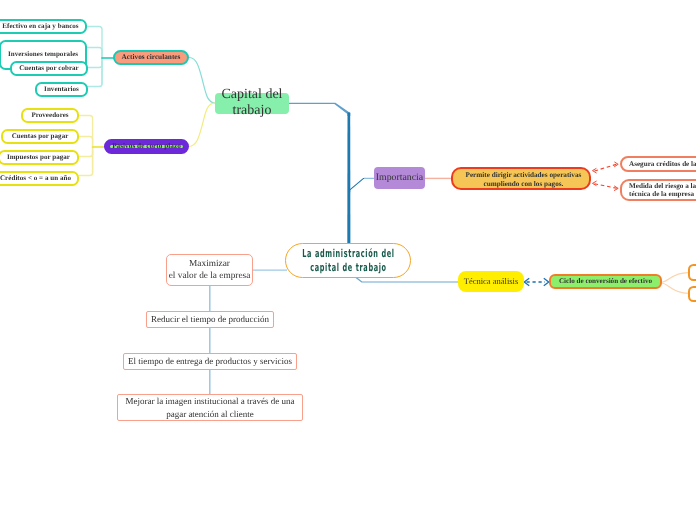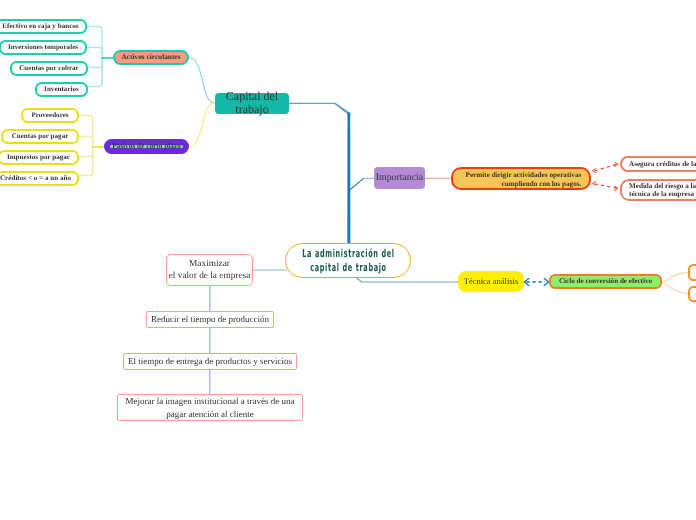--- a/index.html
+++ b/index.html
@@ -17,31 +17,31 @@
   
   .leaf{border-radius:6.5px;font-size:7px;font-weight:bold;letter-spacing:.05px;}
   .teal{border:2.2px solid #1dccb3;}
   .yellowline{border:2.2px solid #e8e112;}
 
   
   .hdr{border-radius:8px;font-size:7.3px;font-weight:bold;}
   .activos{background:#f99b7d;border:2px solid #18c9b4;}
   .pasivos{background:#8cee6b;border:6px solid #6d28d9;}
 
-  .capital{background:#14b8a6;border-radius:4px;border:none;font-size:12px;}
+  .capital{background:#86efac;border-radius:4px;border:none;font-size:14px;}
 
   .root{border:1.6px solid #f5a623;border-radius:18px;color:#15594a;}
   .root > span{font-family:"DejaVu Sans Condensed","DejaVu Sans",sans-serif;
         font-size:10.9px;font-weight:bold;letter-spacing:.95px;line-height:1.28;
         transform:scaleX(0.665);display:block;white-space:pre;text-align:center;
         width:190px;}
 
   .importancia{background:#b489d8;border-radius:4px;font-size:9.8px;}
   .permite{background:#f5c656;border:2.2px solid #ee3b1d;border-radius:10px;
-           font-size:7.2px;font-weight:bold;line-height:1.15;text-align:right;
+           font-size:7.2px;font-weight:bold;line-height:1.15;text-align:center;
            justify-content:flex-start;padding-left:13px;padding-top:3px;}
   .outc{border:2px solid #ef7f60;border-radius:9px;font-size:7.15px;font-weight:bold;
         text-align:left;justify-content:flex-start;padding-left:7.5px;}
   .outc.two{line-height:8.6px;padding-top:1px;}
 
   .tecnica{background:#ffee00;border-radius:8px;font-size:8.5px;}
   .ciclo{background:#8cee6b;border:2.2px solid #f07d28;border-radius:6px;
          font-size:7.1px;font-weight:bold;}
   .cyc-child{border:2.1px solid #f5941f;border-radius:5.5px;}
 
@@ -114,21 +114,21 @@
     </g>
 
     <g stroke="#9cc6e1" stroke-width="1.5" fill="none">
       <path d="M209.8,285.8 V311.6"></path>
       <path d="M209.8,327.2 V353.2"></path>
       <path d="M209.8,369.2 V394.6"></path>
     </g>
   </svg>
 
   <div class="node leaf teal" style="left:-6px;top:19px;width:93px;height:15px;">Efectivo en caja y bancos</div>
-  <div class="node leaf teal" style="left:-1px;top:40px;width:88px;height:15px;">Inversiones temporales</div>
+  <div class="node leaf teal" style="left:-1px;top:40px;width:88px;height:30px;">Inversiones temporales</div>
   <div class="node leaf teal" style="left:10px;top:61px;width:78px;height:15px;">Cuentas por cobrar</div>
   <div class="node leaf teal" style="left:35px;top:82px;width:53px;height:15px;">Inventarios</div>
 
   <div class="node leaf yellowline" style="left:21px;top:108px;width:58px;height:15px;">Proveedores</div>
   <div class="node leaf yellowline" style="left:1px;top:129px;width:78px;height:15px;">Cuentas por pagar</div>
   <div class="node leaf yellowline" style="left:-2px;top:150px;width:81px;height:15px;">Impuestos por pagar</div>
   <div class="node leaf yellowline" style="left:-8px;top:171px;width:87px;height:15px;">Créditos &lt; o = a un año</div>
 
   <div class="node hdr activos" style="left:113px;top:50px;width:76px;height:15px;">Activos circulantes</div>
   <div class="node hdr pasivos" style="left:104px;top:139px;width:85px;height:15px;">Pasivos de corto plazo</div>

